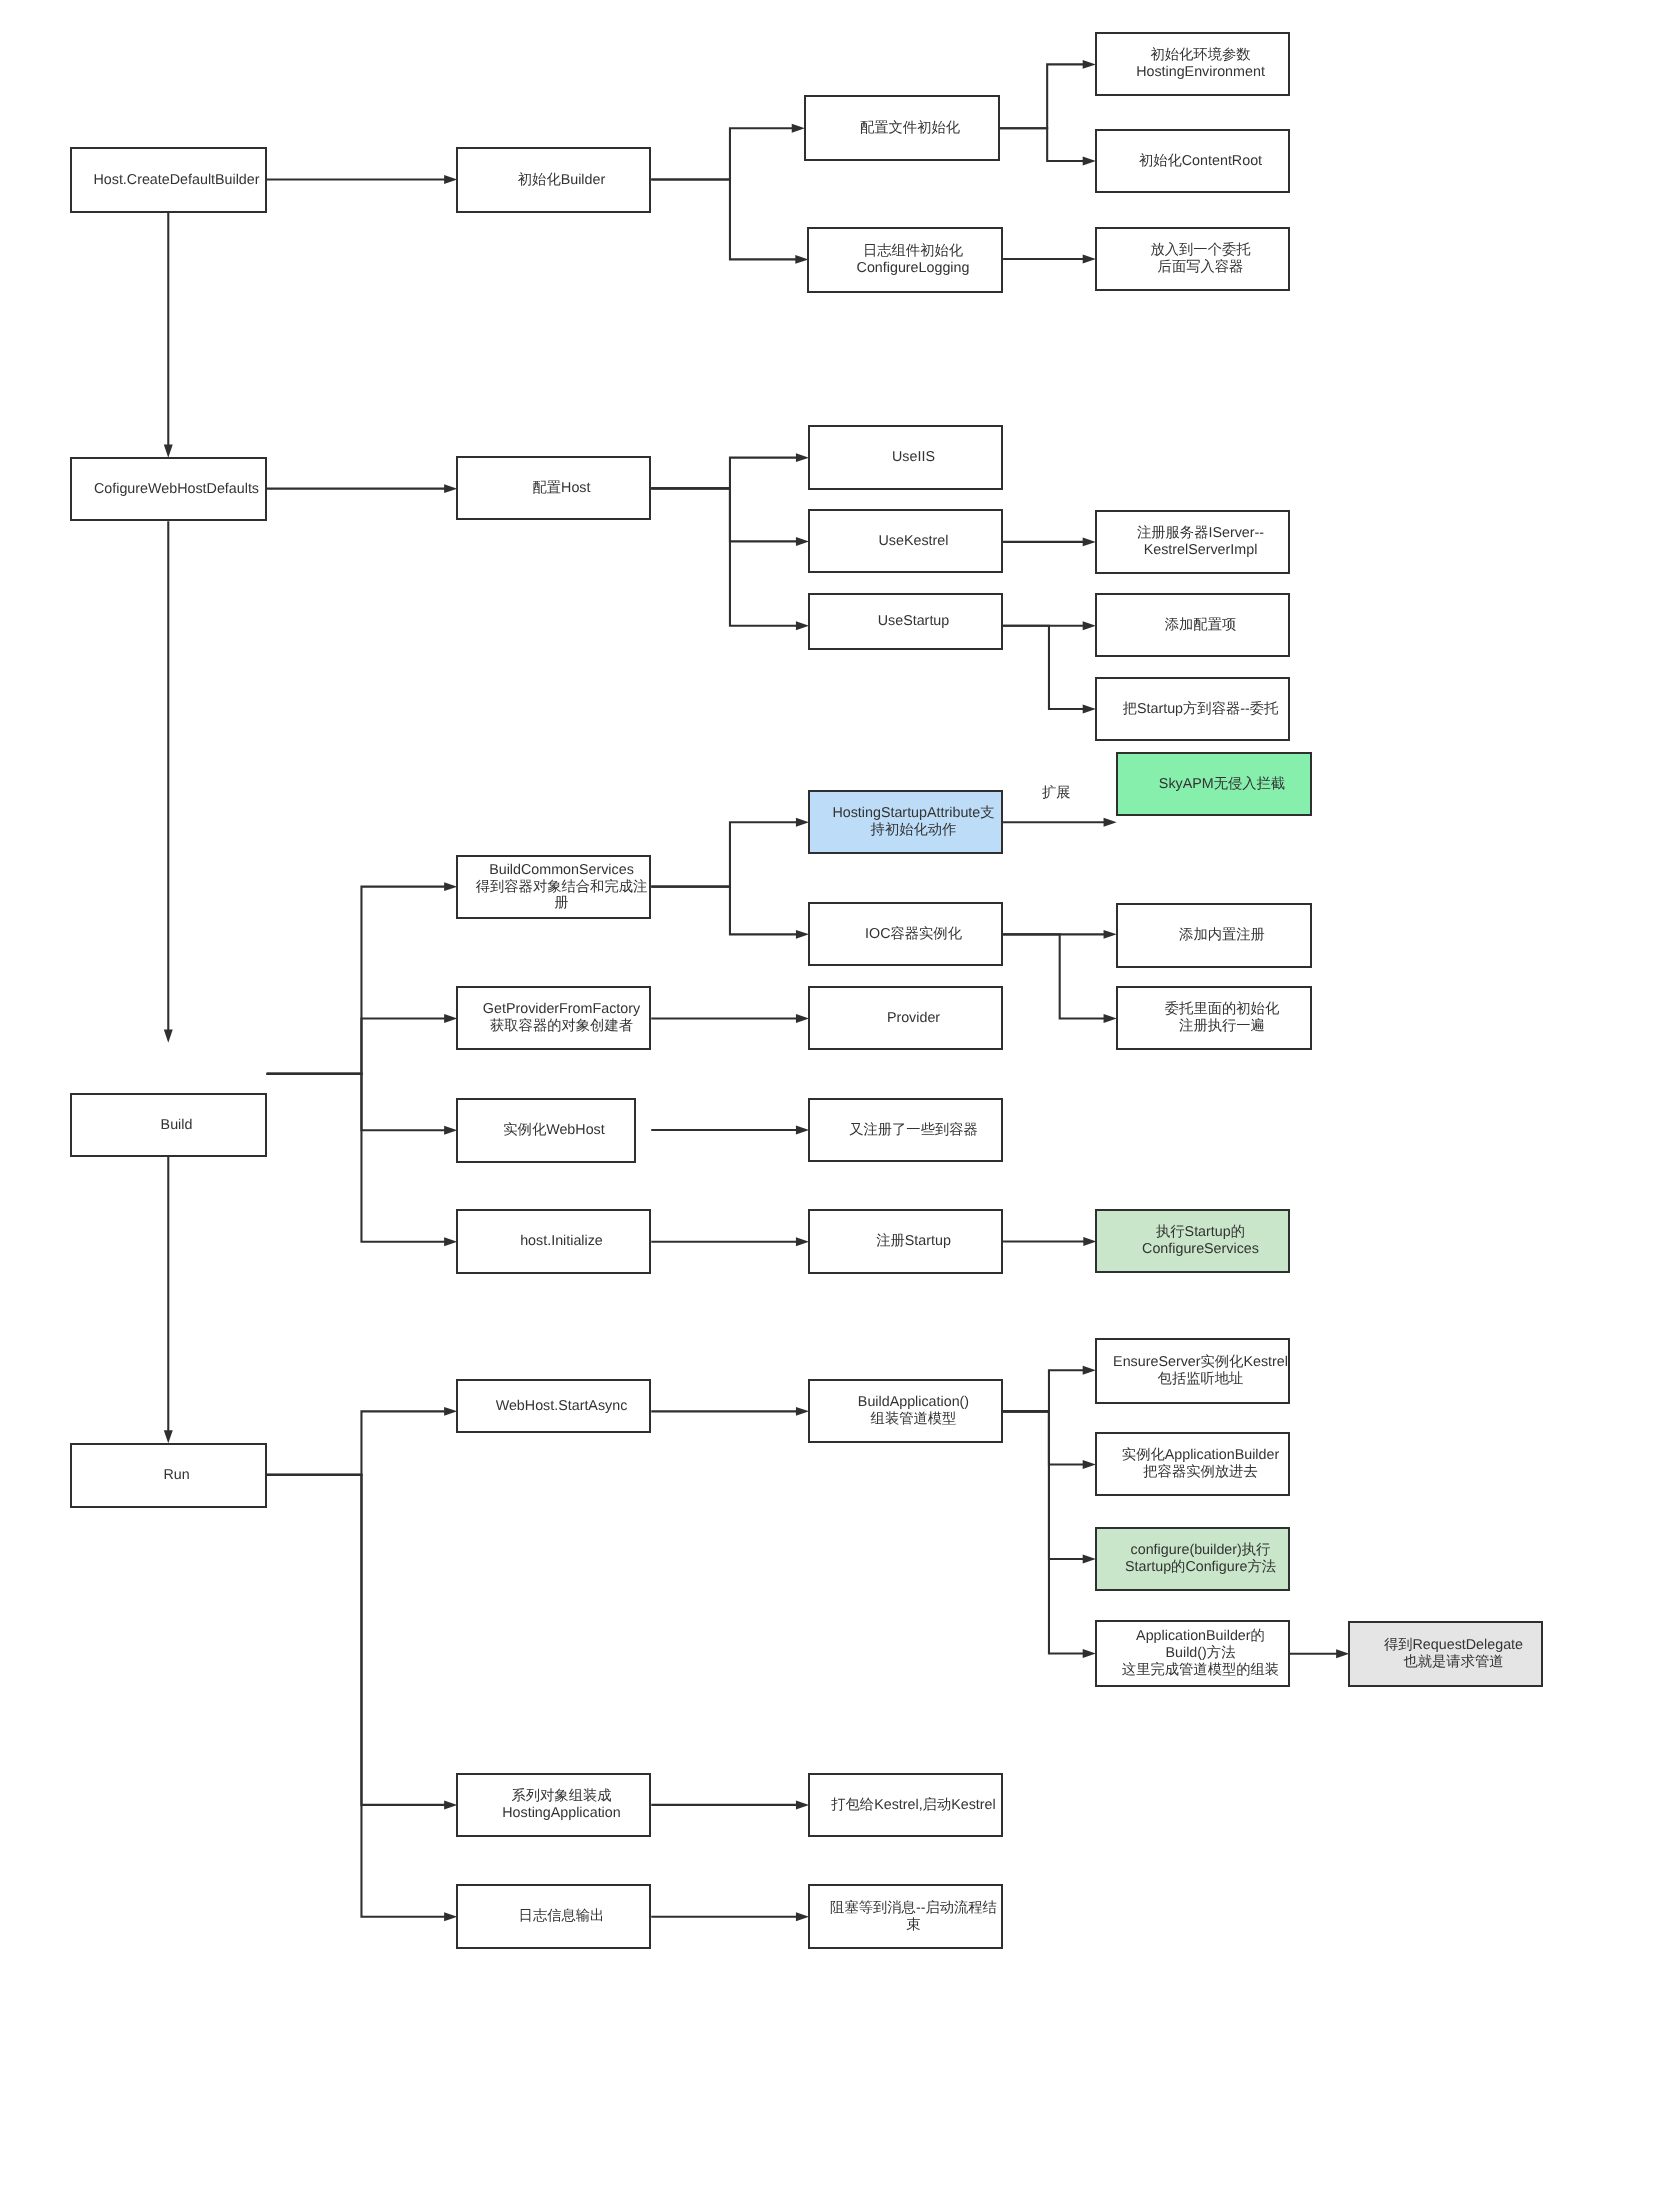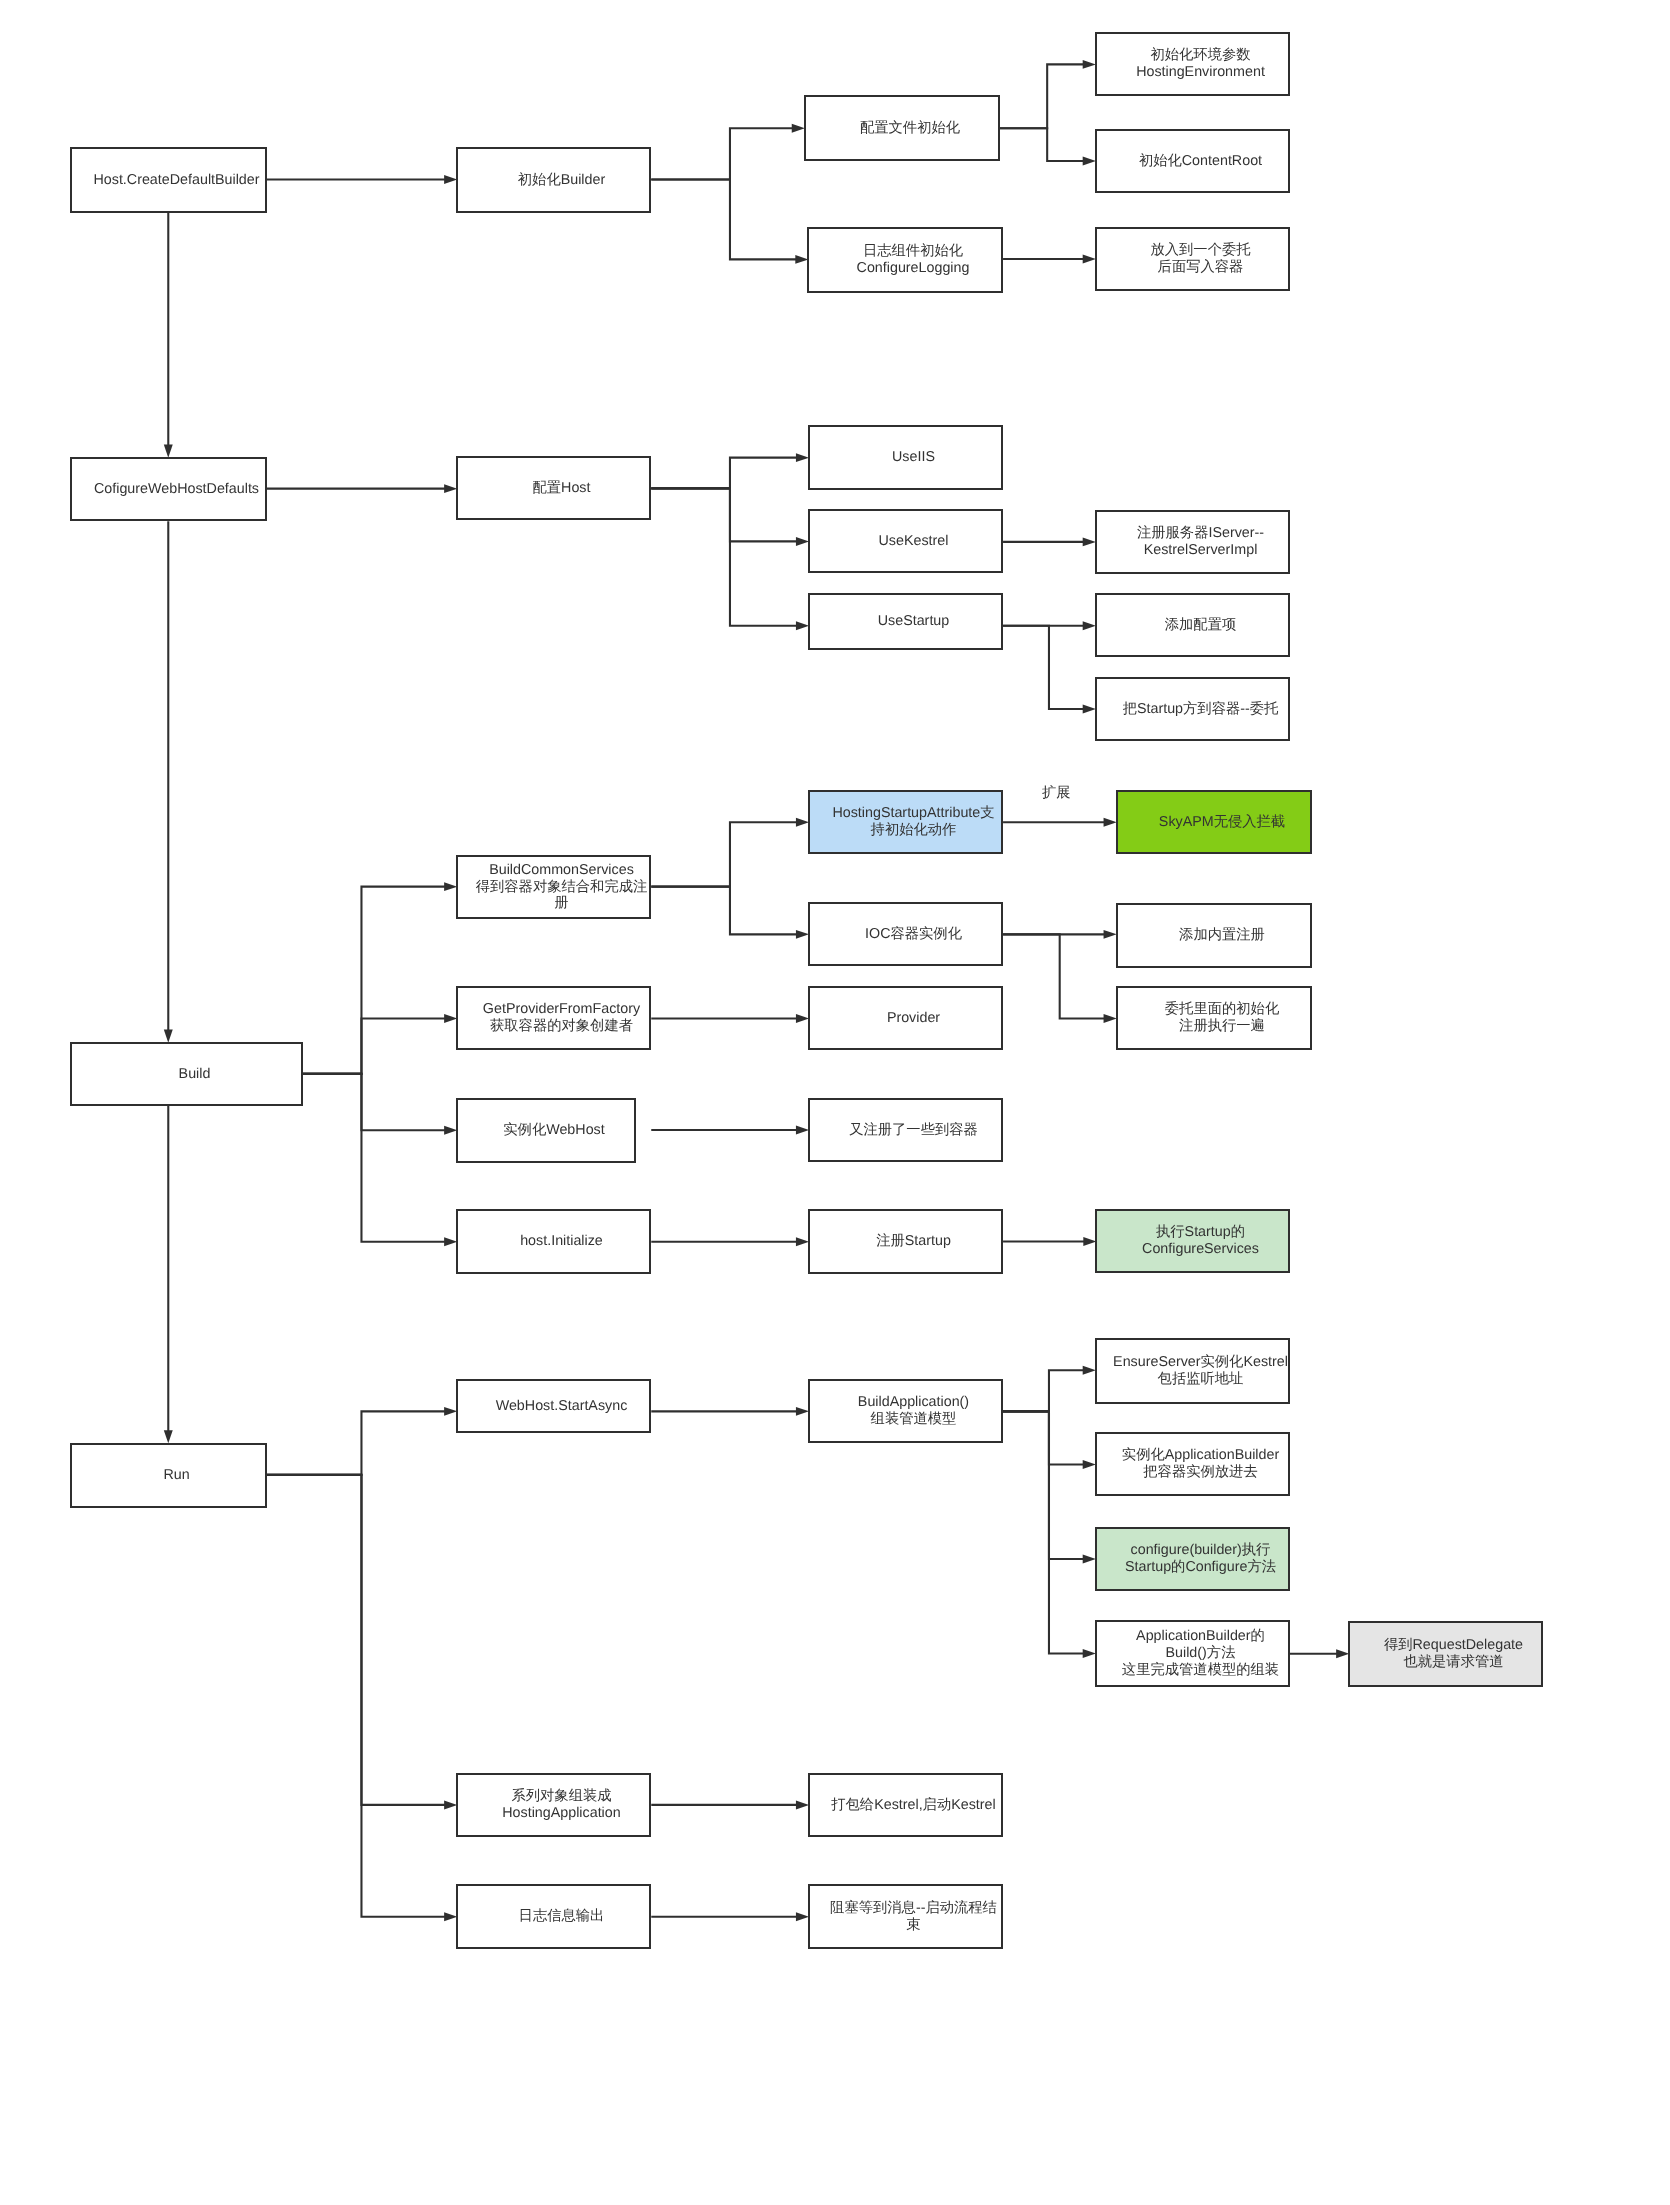--- a/index.html
+++ b/index.html
@@ -180,21 +180,21 @@
         <path d="M 1334.6 3207 L 1356.6 3214.5 L 1334.6 3222 Z" fill="#2f2f2f" stroke="none"></path>
       </g>
     </svg>
   <div id="node-layer">
       <div class="node" style="left: 70px; top: 147px; width: 197px; height: 66px; background: rgb(255, 255, 255); border-color: rgb(47, 47, 47); border-width: 2.1px;">
         <span class="node-label">Host.CreateDefaultBuilder</span>
       </div>
       <div class="node" style="left: 70px; top: 457px; width: 197px; height: 64px; background: rgb(255, 255, 255); border-color: rgb(47, 47, 47); border-width: 2.1px;">
         <span class="node-label">CofigureWebHostDefaults</span>
       </div>
-      <div class="node" style="left: 70px; top: 1042px; width: 233px; height: 64px; background: rgb(255, 255, 255); border-color: rgb(47, 47, 47); border-width: 2.1px;">
+      <div class="node" style="left: 70px; top: 1093px; width: 197px; height: 64px; background: rgb(255, 255, 255); border-color: rgb(47, 47, 47); border-width: 2.1px;">
         <span class="node-label">Build</span>
       </div>
       <div class="node" style="left: 70px; top: 1443px; width: 197px; height: 65px; background: rgb(255, 255, 255); border-color: rgb(47, 47, 47); border-width: 2.1px;">
         <span class="node-label">Run</span>
       </div>
       <div class="node" style="left: 456px; top: 147px; width: 195px; height: 66px; background: rgb(255, 255, 255); border-color: rgb(47, 47, 47); border-width: 2.1px;">
         <span class="node-label">初始化Builder</span>
       </div>
       <div class="node" style="left: 456px; top: 456px; width: 195px; height: 64px; background: rgb(255, 255, 255); border-color: rgb(47, 47, 47); border-width: 2.1px;">
         <span class="node-label">配置Host</span>
@@ -281,21 +281,21 @@
       <div class="node" style="left: 1095px; top: 510px; width: 195px; height: 64px; background: rgb(255, 255, 255); border-color: rgb(47, 47, 47); border-width: 2.1px;">
         <span class="node-label">注册服务器IServer--
 KestrelServerImpl</span>
       </div>
       <div class="node" style="left: 1095px; top: 593px; width: 195px; height: 64px; background: rgb(255, 255, 255); border-color: rgb(47, 47, 47); border-width: 2.1px;">
         <span class="node-label">添加配置项</span>
       </div>
       <div class="node" style="left: 1095px; top: 677px; width: 195px; height: 64px; background: rgb(255, 255, 255); border-color: rgb(47, 47, 47); border-width: 2.1px;">
         <span class="node-label">把Startup方到容器--委托</span>
       </div>
-      <div class="node" style="left: 1116px; top: 790px; width: 196px; height: 64px; background: #84cc16; border-color: rgb(47, 47, 47); border-width: 2.1px;">
+      <div class="node" style="left: 1116px; top: 752px; width: 196px; height: 64px; background: #86efac; border-color: rgb(47, 47, 47); border-width: 2.1px;">
         <span class="node-label">SkyAPM无侵入拦截</span>
       </div>
       <div class="node" style="left: 1116px; top: 903px; width: 196px; height: 65px; background: rgb(255, 255, 255); border-color: rgb(47, 47, 47); border-width: 2.1px;">
         <span class="node-label">添加内置注册</span>
       </div>
       <div class="node" style="left: 1116px; top: 986px; width: 196px; height: 64px; background: rgb(255, 255, 255); border-color: rgb(47, 47, 47); border-width: 2.1px;">
         <span class="node-label">委托里面的初始化
 注册执行一遍</span>
       </div>
       <div class="node" style="left: 1095px; top: 1209px; width: 195px; height: 64px; background: rgb(201, 230, 202); border-color: rgb(47, 47, 47); border-width: 2.1px;">

